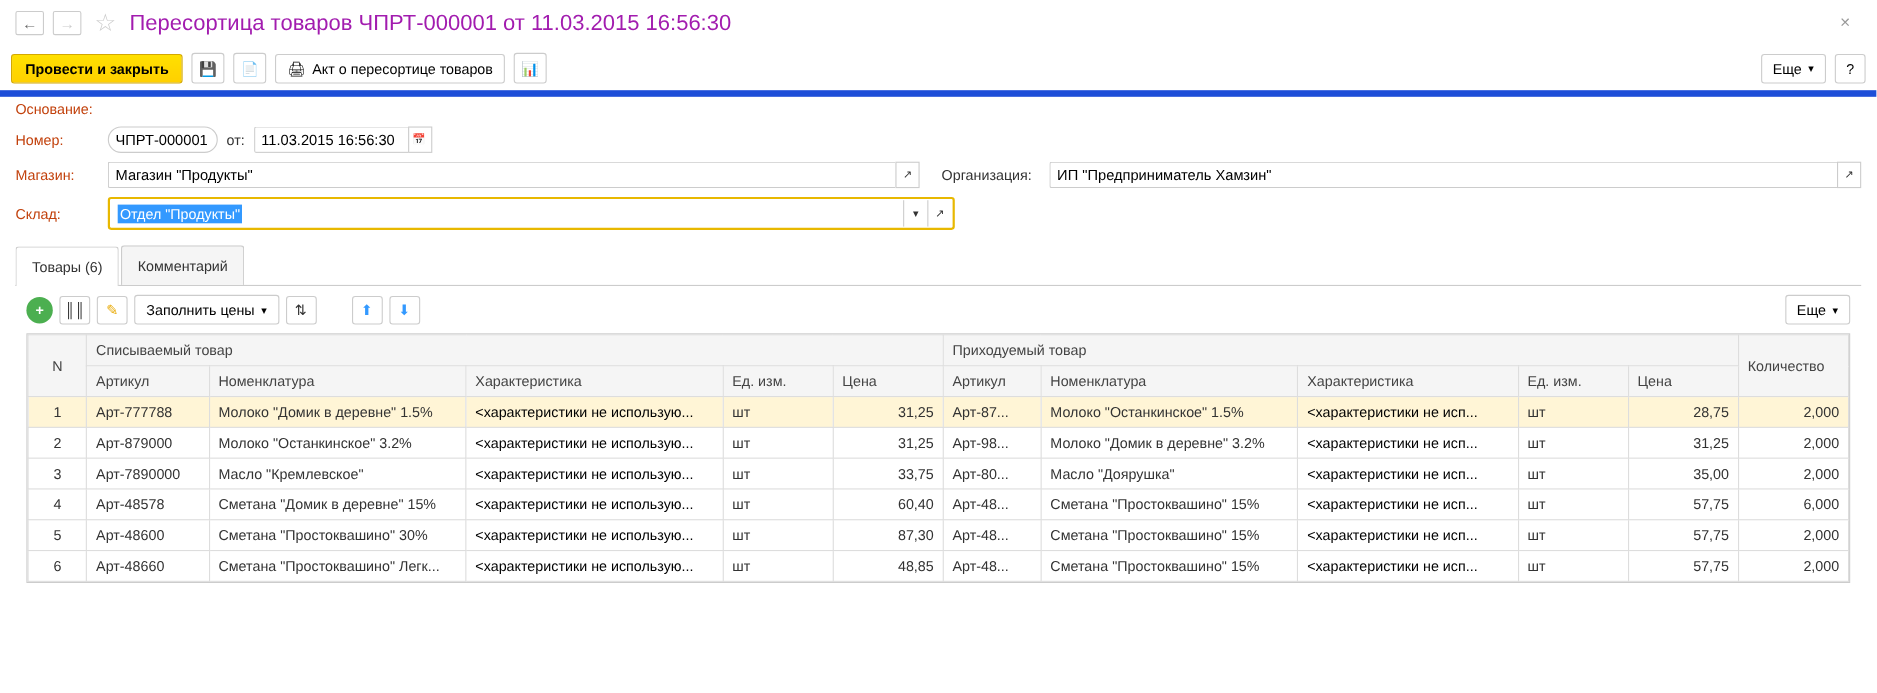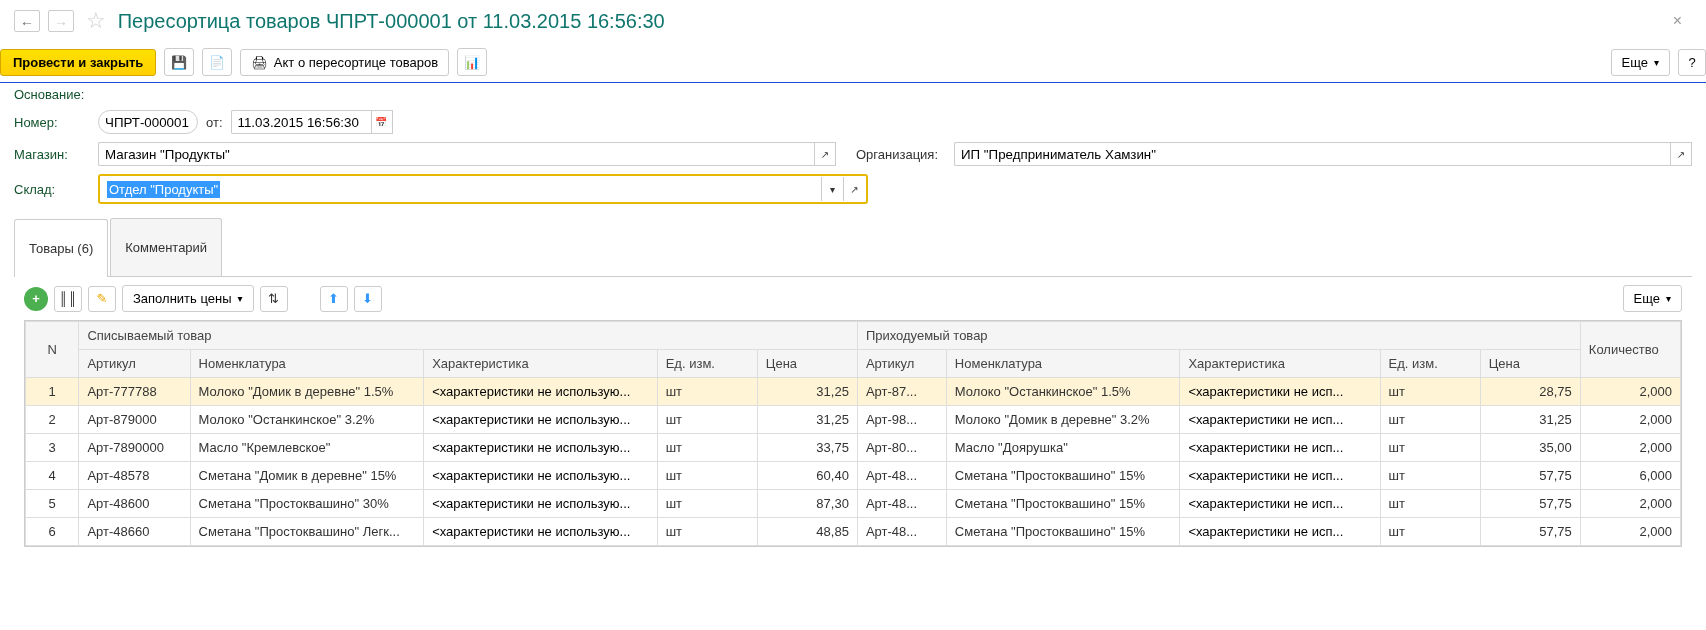--- a/index.html
+++ b/index.html
@@ -1,42 +1,42 @@
 <!DOCTYPE html>
 <html><head>
 <meta charset="utf-8">
 <style>
 * { box-sizing: border-box; margin: 0; padding: 0; }
 body { font-family: Arial, sans-serif; font-size: 13px; color: #333; background: #fff; }
 .header-bar { display: flex; align-items: center; padding: 8px 14px; gap: 8px; }
 .nav-btn { width: 26px; height: 22px; border: 1px solid #ccc; background: #fff; border-radius: 2px; display: flex; align-items: center; justify-content: center; cursor: pointer; font-size: 14px; color: #666; }
 .star-icon { color: #ccc; font-size: 22px; margin: 0 4px; }
-.title-text { font-size: 20px; color: #0f766e; }
+.title-text { font-size: 20px; color: #a21caf; }
 .close-x { margin-left: auto; color: #999; font-size: 16px; cursor: pointer; padding: 0 10px; }
 
-.toolbar { display: flex; align-items: center; padding: 6px 0; gap: 8px; border-bottom: 1px solid #1d4ed8; }
+.toolbar { display: flex; align-items: center; padding: 6px 10px; gap: 8px; border-bottom: 6px solid #1d4ed8; }
 .btn-yellow { background: linear-gradient(#ffe000, #ffd000); border: 1px solid #d4a800; padding: 5px 12px; border-radius: 3px; font-weight: bold; cursor: pointer; font-size: 13px; }
 .btn-icon { width: 30px; height: 28px; border: 1px solid #ccc; background: #fff; border-radius: 3px; display: flex; align-items: center; justify-content: center; cursor: pointer; }
 .btn-text { border: 1px solid #ccc; background: #fff; padding: 5px 10px; border-radius: 3px; cursor: pointer; display: flex; align-items: center; gap: 6px; font-size: 13px; }
 .spacer { flex: 1; }
 .btn-dropdown::after { content: " ▾"; font-size: 10px; }
 
 .form-row { display: flex; align-items: center; padding: 4px 14px; gap: 8px; }
-.form-label { min-width: 76px; color: #14532d; }
+.form-label { min-width: 76px; color: #c2410c; }
 .link-blue { color: #0066cc; text-decoration: underline; cursor: pointer; }
 .input-field { border: 1px solid #ccc; padding: 3px 6px; border-radius: 12px; background: #fff; height: 24px; }
 .input-with-btn { display: flex; align-items: center; }
 .input-with-btn .input-field { border-right: none; border-radius: 2px 0 0 2px; }
 .mini-btn { width: 22px; height: 24px; border: 1px solid #ccc; background: #fff; display: flex; align-items: center; justify-content: center; cursor: pointer; font-size: 10px; }
 .selected-input-wrap { border: 2px solid #e8b800; border-radius: 3px; display: flex; align-items: center; background: #fff; padding: 1px; }
 .selected-input-wrap .input-field { border: none; height: 22px; }
 .selected-text-bg { background: #3399ff; color: #fff; padding: 1px 2px; }
 
 .tabs-bar { display: flex; border-bottom: 1px solid #ccc; margin: 10px 14px 0 14px; }
-.tab { padding: 21px 14px; border: 1px solid #ccc; border-bottom: none; background: #f5f5f5; margin-right: 2px; border-radius: 3px 3px 0 0; cursor: pointer; font-size: 13px; }
+.tab { padding: 10px 14px; border: 1px solid #ccc; border-bottom: none; background: #f5f5f5; margin-right: 2px; border-radius: 3px 3px 0 0; cursor: pointer; font-size: 13px; }
 .tab.active { background: #fff; position: relative; top: 1px; }
 
 .table-toolbar { display: flex; align-items: center; padding: 8px 24px; gap: 6px; }
 .circle-add { width: 24px; height: 24px; border-radius: 50%; background: #4caf50; color: #fff; display: flex; align-items: center; justify-content: center; font-weight: bold; cursor: pointer; }
 .tb-icon-btn { width: 28px; height: 26px; border: 1px solid #ccc; background: #fff; border-radius: 3px; display: flex; align-items: center; justify-content: center; cursor: pointer; }
 
 .grid-wrap { margin: 0 24px; border: 1px solid #ccc; }
 table { border-collapse: collapse; width: 100%; table-layout: fixed; }
 th, td { border: 1px solid #ddd; padding: 6px 8px; text-align: left; font-size: 13px; white-space: nowrap; overflow: hidden; text-overflow: ellipsis; }
 th { background: #f5f5f5; font-weight: normal; color: #444; }

